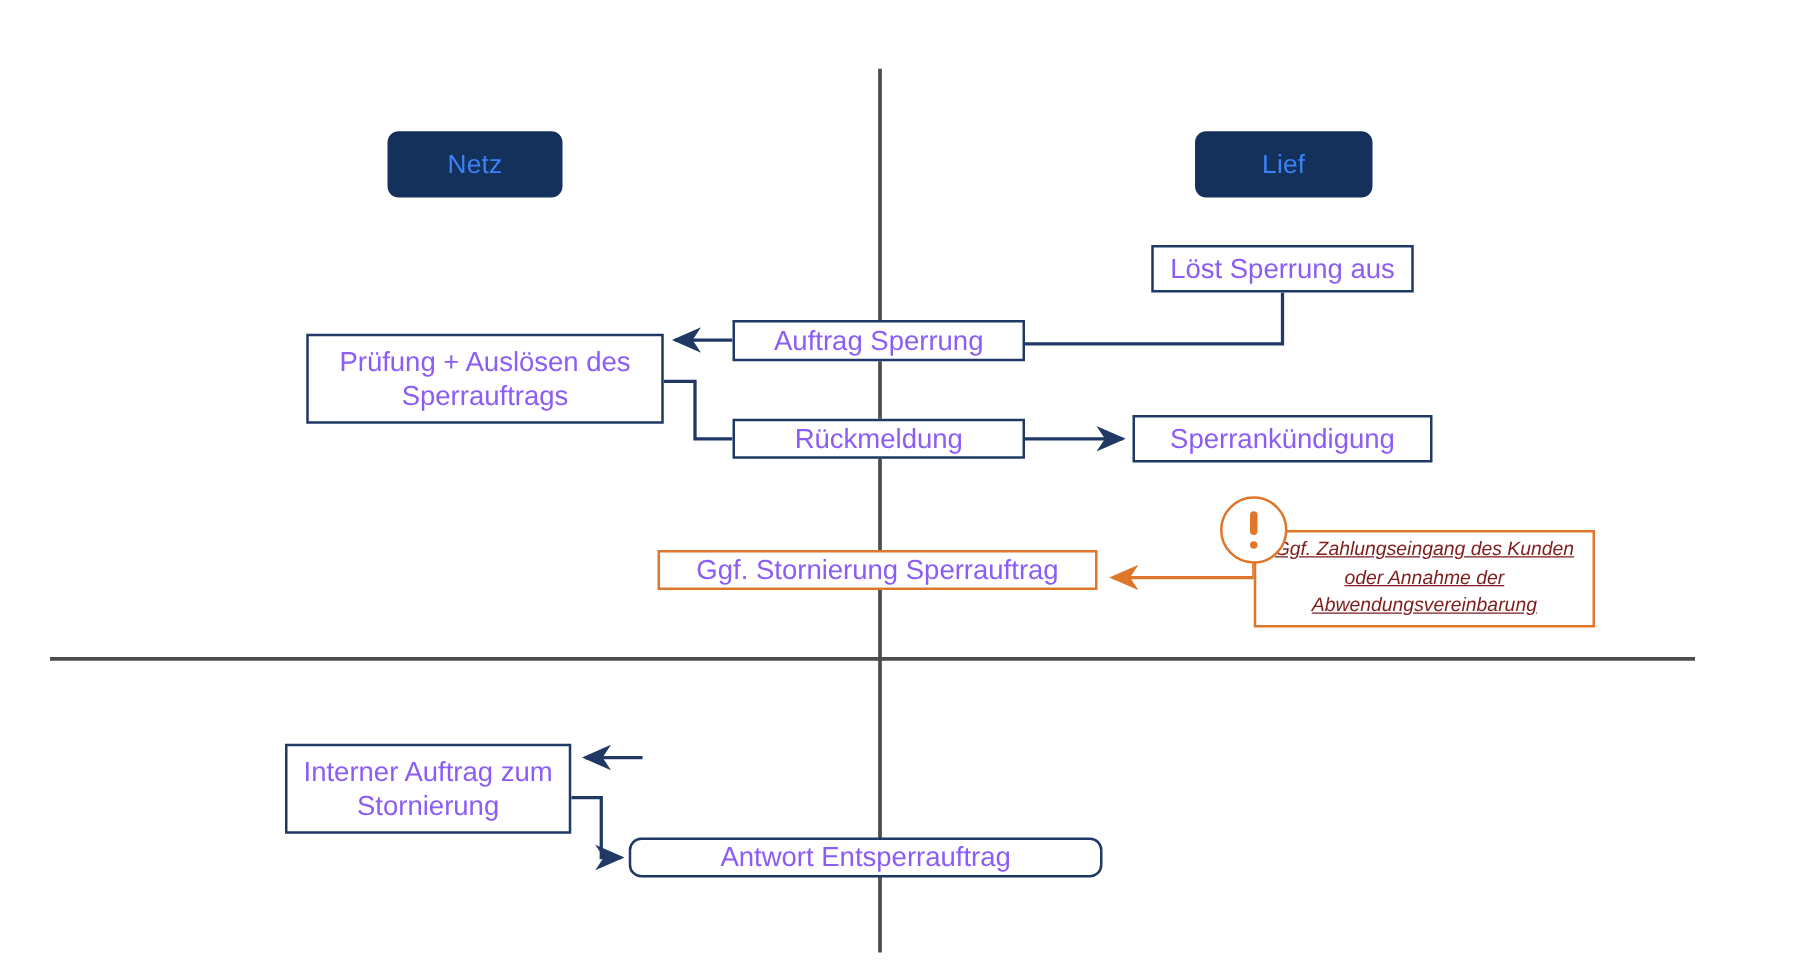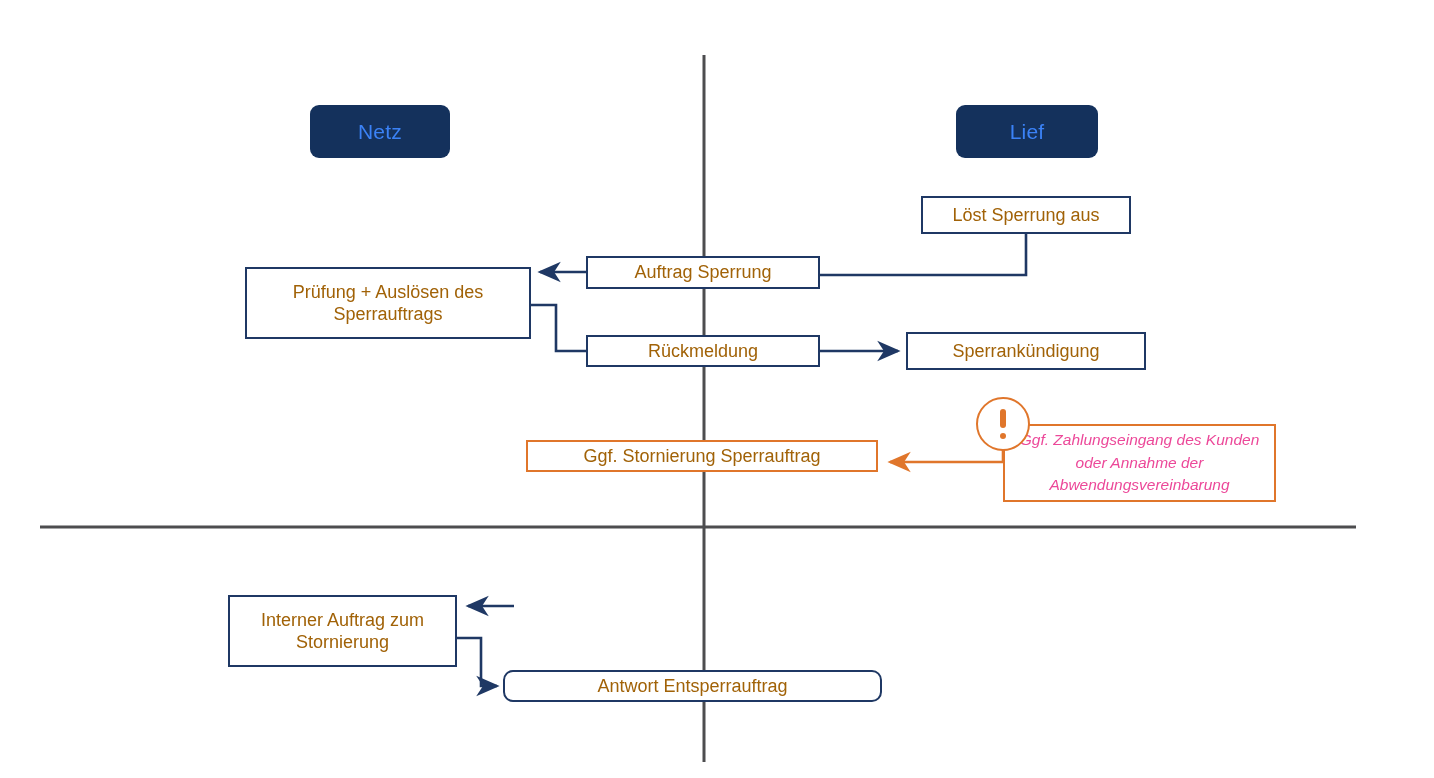--- a/index.html
+++ b/index.html
@@ -33,40 +33,41 @@
     display: flex;
     align-items: center;
     justify-content: center;
     font-size: 21px;
     letter-spacing: 0.2px;
   }
   .node {
     position: absolute;
     background: #ffffff;
     border: 2px solid #1F3864;
-    color: #a16207;
+    color: #8b5cf6;
     display: flex;
     align-items: center;
     justify-content: center;
     text-align: center;
-    font-size: 18px;
+    font-size: 22px;
     line-height: 1.25;
     box-sizing: border-box;
     padding: 2px 6px;
   }
   .node.orange {
     border-color: #E0762B;
   }
   .node.note {
     border-color: #E0762B;
     font-style: italic;
     font-size: 15.5px;
     line-height: 1.45;
-    color: #ec4899;
+    color: #7f1d1d;
     padding: 6px 10px;
+    text-decoration: underline;
   }
   .warn-icon {
     position: absolute;
     border: 2.5px solid #E0762B;
     border-radius: 50%;
     background: #ffffff;
     box-sizing: border-box;
     display: flex;
     align-items: center;
     justify-content: center;

